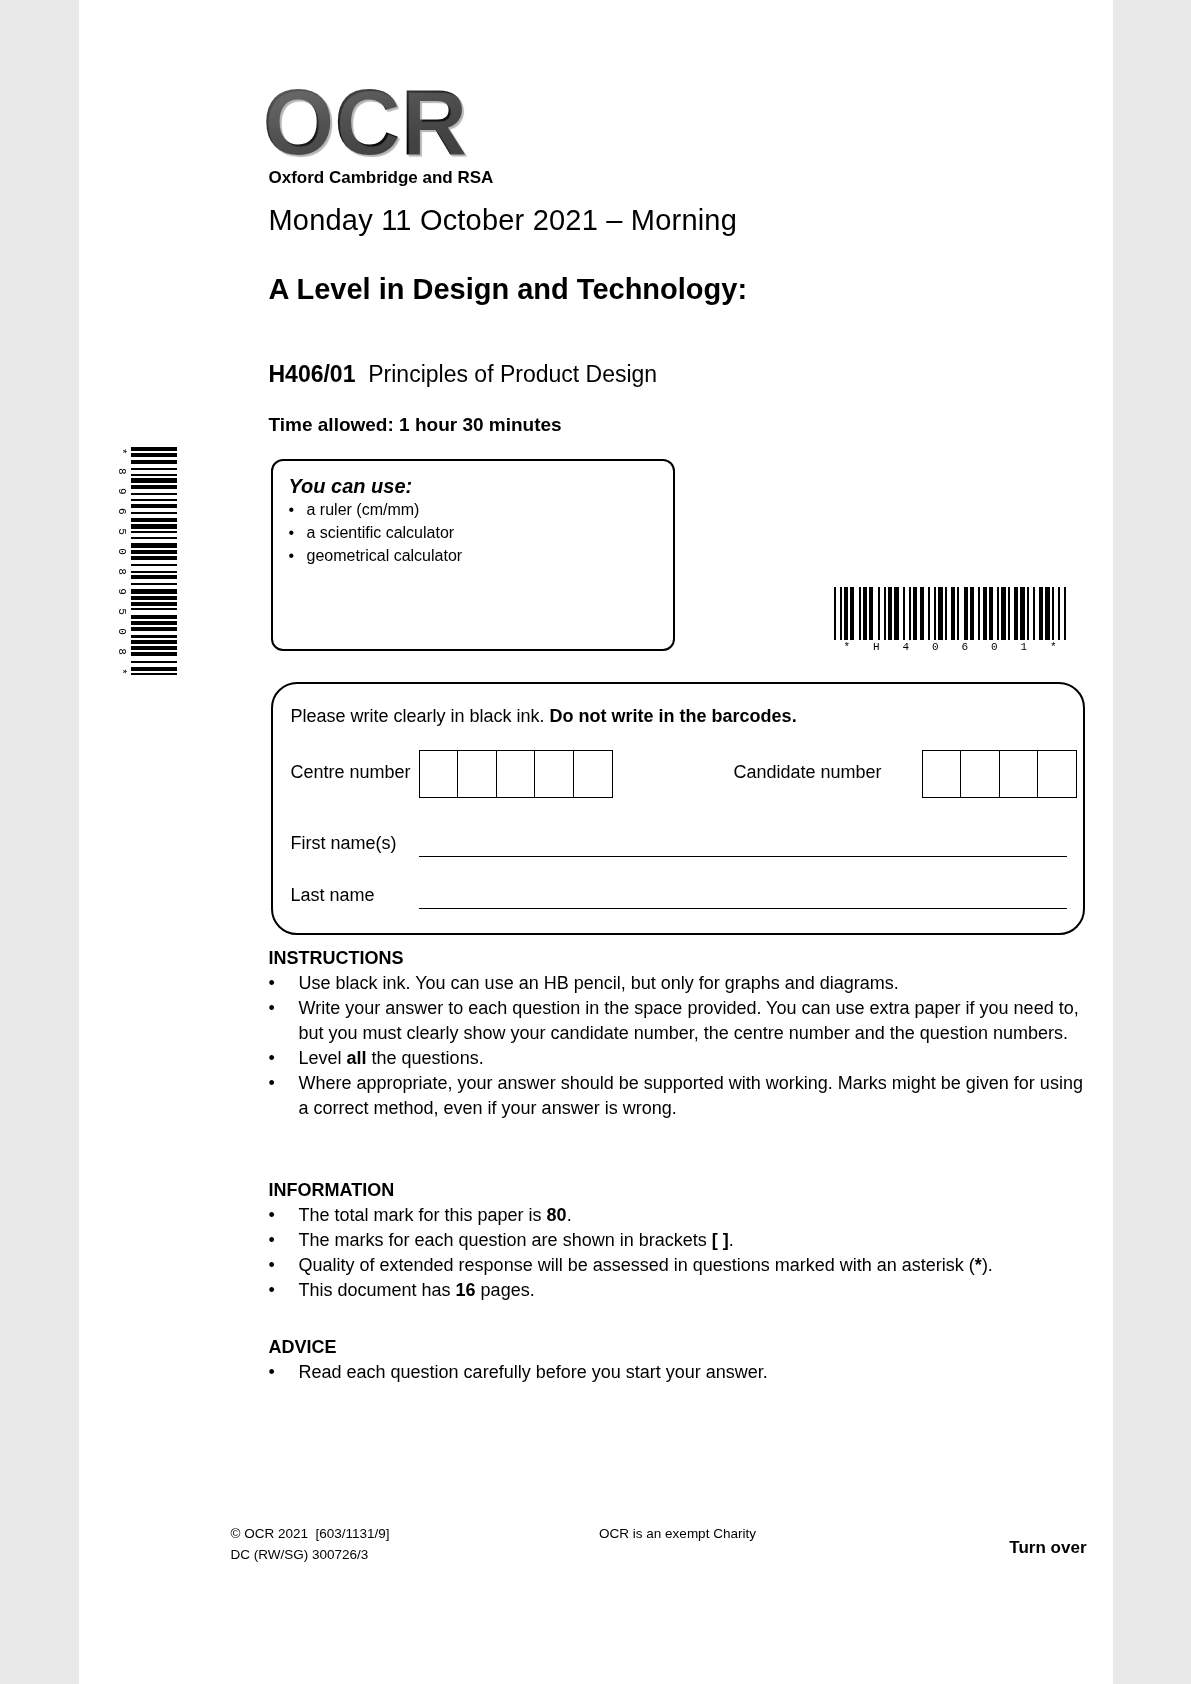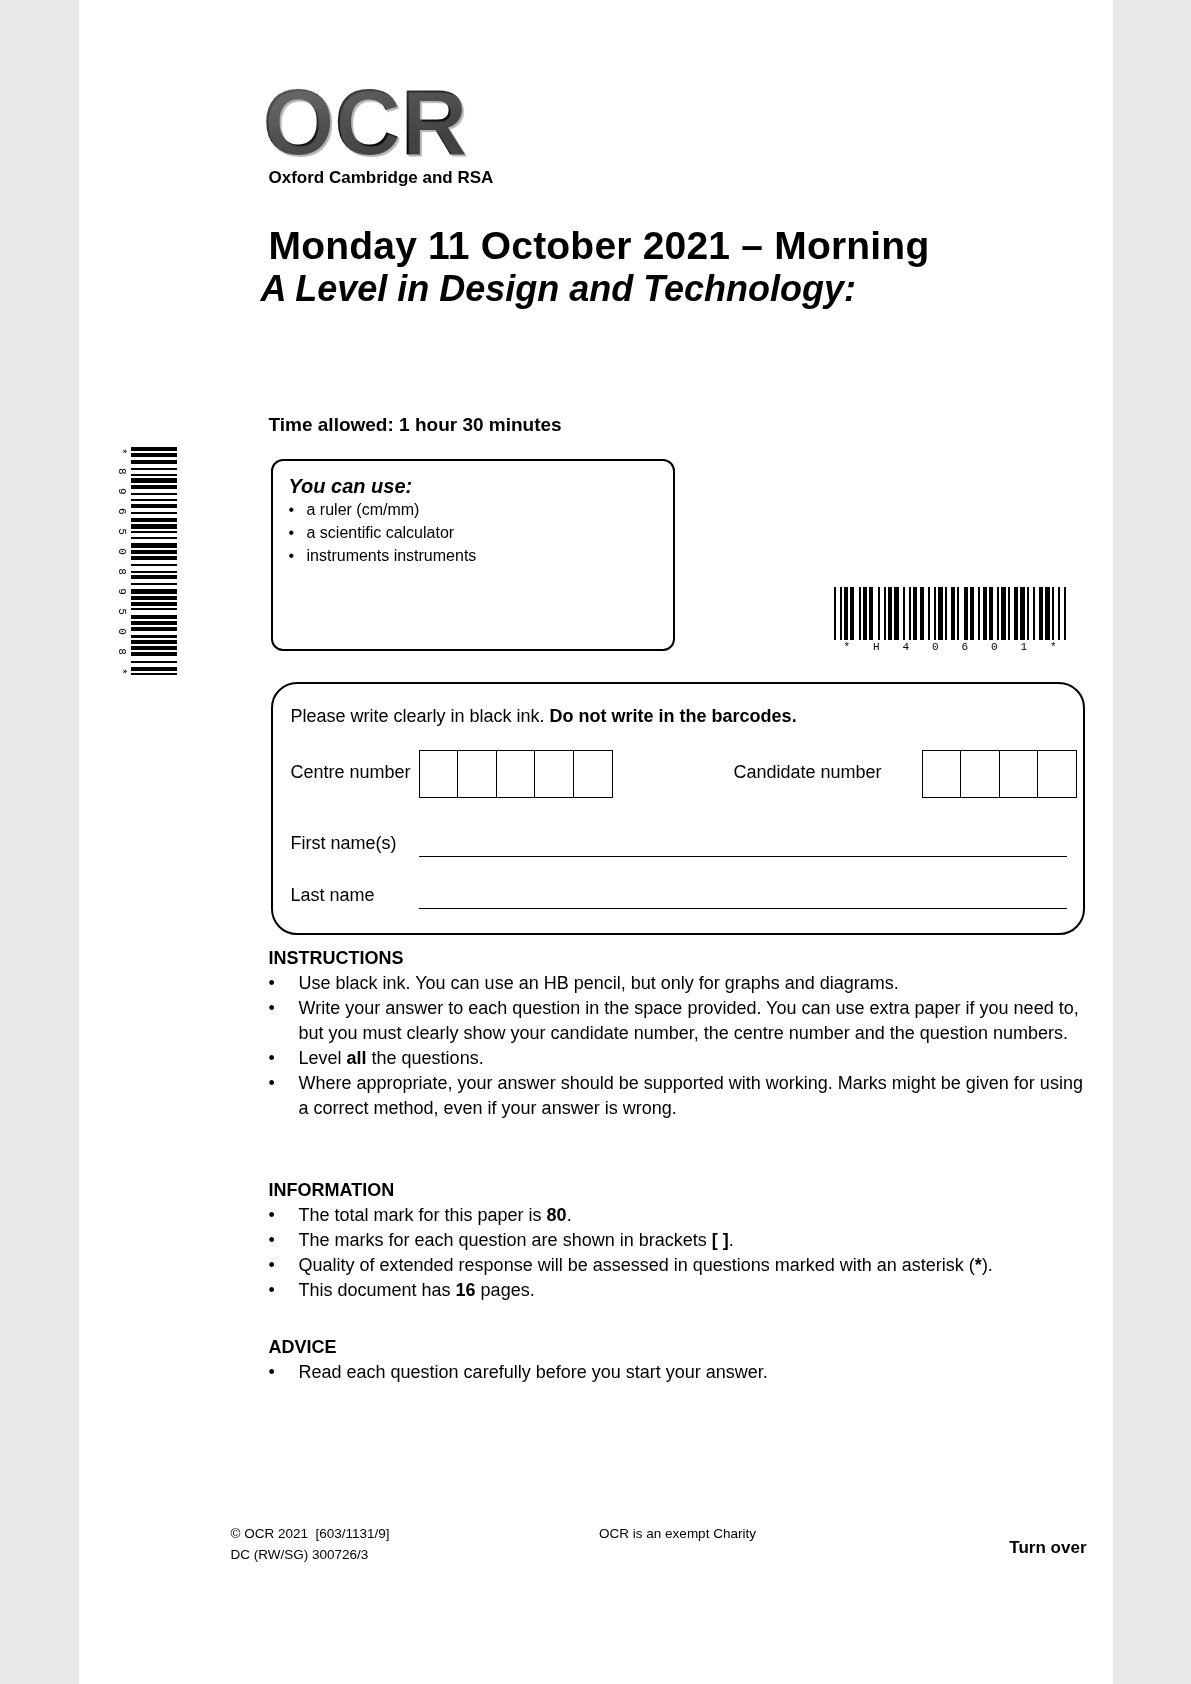--- a/index.html
+++ b/index.html
@@ -19,22 +19,22 @@
   @supports (-webkit-background-clip:text){
     .logo{
       background:linear-gradient(165deg,#707070 0%,#222 45%,#000 75%);
       -webkit-background-clip:text;-webkit-text-fill-color:transparent;
       text-shadow:2px 2px 1px rgba(120,120,120,.55);
     }
   }
   .tagline{left:190px;top:168px;font-size:17px;font-weight:600;}
 
   
-  .h-date{left:190px;top:224px;font-size:39px;font-weight:bold;letter-spacing:.2px;}
-  .h-qual{left:182px;top:271px;font-size:36px;font-weight:bold;line-height:36px;font-style:italic;}
+  .h-date{left:190px;top:204px;font-size:29px;font-weight:normal;letter-spacing:.2px;}
+  .h-qual{left:190px;top:271px;font-size:29px;font-weight:bold;line-height:36px;}
   .h-paper{left:190px;top:361px;font-size:23px;}
   .h-time{left:190px;top:414px;font-size:19px;font-weight:bold;}
 
   
   .use-box{
     left:192px;top:459px;width:404px;height:192px;border:2px solid #000;
     border-radius:12px;box-sizing:border-box;padding:13px 16px;
   }
   .use-title{font-size:20px;font-weight:bold;line-height:24px;font-style:italic;}
   .use-box .b-row{font-size:16px;line-height:23px;display:flex;}
@@ -192,36 +192,37 @@
       <span>*</span>
     </div>
 
   <div class="abs logo">OCR</div>
   <div class="abs tagline">Oxford Cambridge and RSA</div>
 
   <div class="abs h-date">Monday 11 October 2021 – Morning</div>
   <div class="abs h-qual">
     <div>A Level in Design and Technology:</div>
   </div>
+  <div class="abs h-paper"><span class="b">H406/01</span><span>&nbsp; Principles of Product Design</span></div>
   <div class="abs h-time">Time allowed: 1 hour 30 minutes</div>
 
   <div class="abs use-box">
     <div class="use-title">You can use:</div>
     <div>
         <div class="b-row">
           <span class="b-dot">•</span>
           <span class="b-txt"><span>a ruler (cm/mm)</span></span>
         </div>
         <div class="b-row">
           <span class="b-dot">•</span>
           <span class="b-txt"><span>a scientific calculator</span></span>
         </div>
         <div class="b-row">
           <span class="b-dot">•</span>
-          <span class="b-txt"><span>instruments instruments</span></span>
+          <span class="b-txt"><span>geometrical calculator</span></span>
         </div>
       </div>
   </div>
 
   <div class="abs bcR">
     <div class="bcR-bars">
         <div class="bar bar-black" style="flex: 1 1 0px;"></div>
         <div class="bar bar-white" style="flex: 2 2 0px;"></div>
         <div class="bar bar-black" style="flex: 1 1 0px;"></div>
         <div class="bar bar-white" style="flex: 1 1 0px;"></div>

